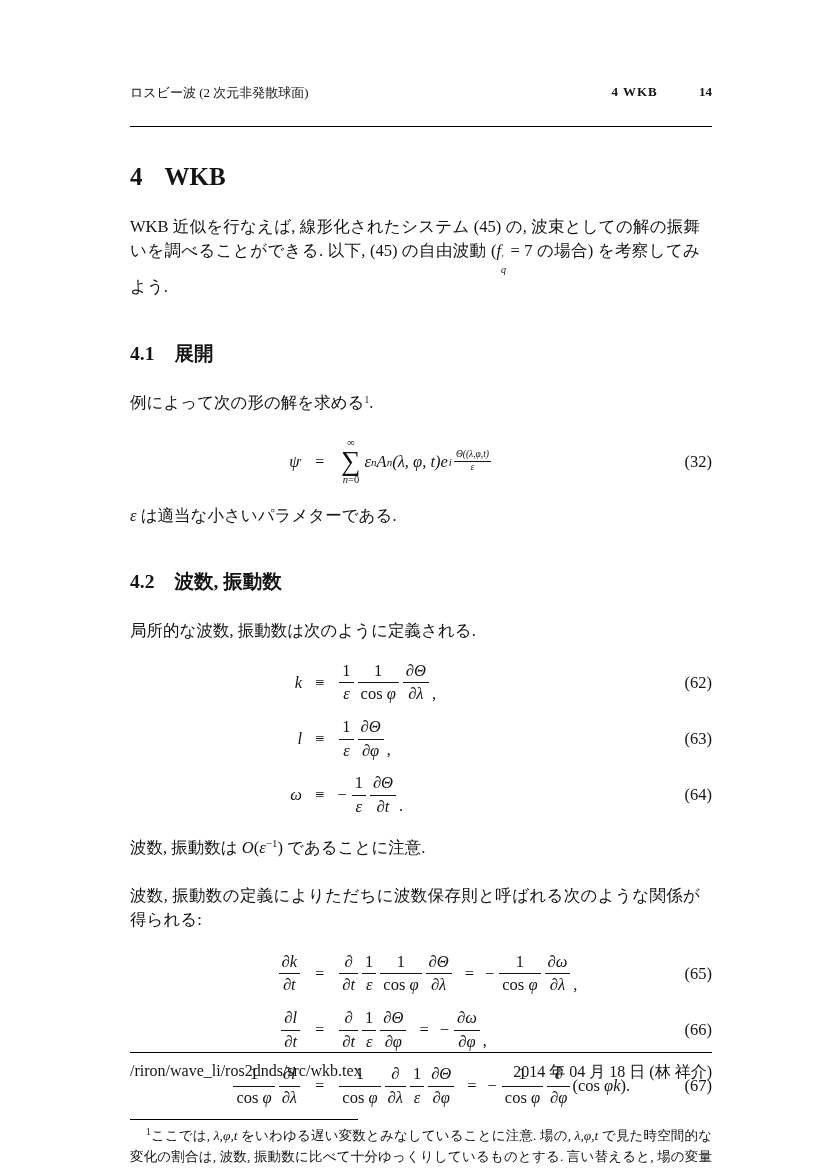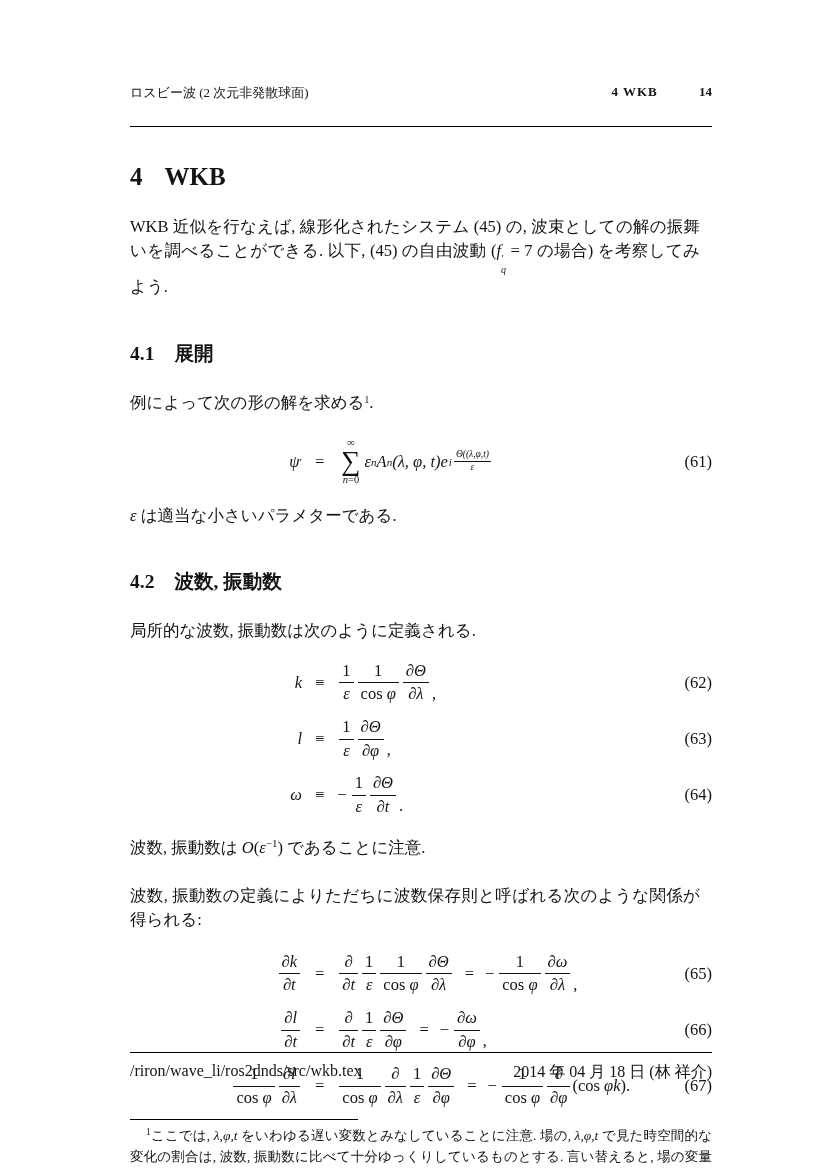--- a/index.html
+++ b/index.html
@@ -108,21 +108,21 @@
         <i>(λ, φ, t)</i>
         <i>e</i>
           <span class="expb">
             <i>i</i>
             <span class="fr fr-tiny">
               <span class="n">Θ((λ,φ,t)</span>
               <span class="d">ε</span>
             </span>
           </span>
       </span>
-      <span class="num">(61)</span>
+      <span class="num">(32)</span>
     </div>
 
     <p class="body" style="margin-top:14px;"><i>ε</i><span> は適当な小さいパラメターである.</span></p>
 
     <h2 class="subsec">
       <span class="secnum">4.2</span><span>波数, 振動数</span>
     </h2>
 
     <p class="body">局所的な波数, 振動数は次のように定義される.</p>
 

